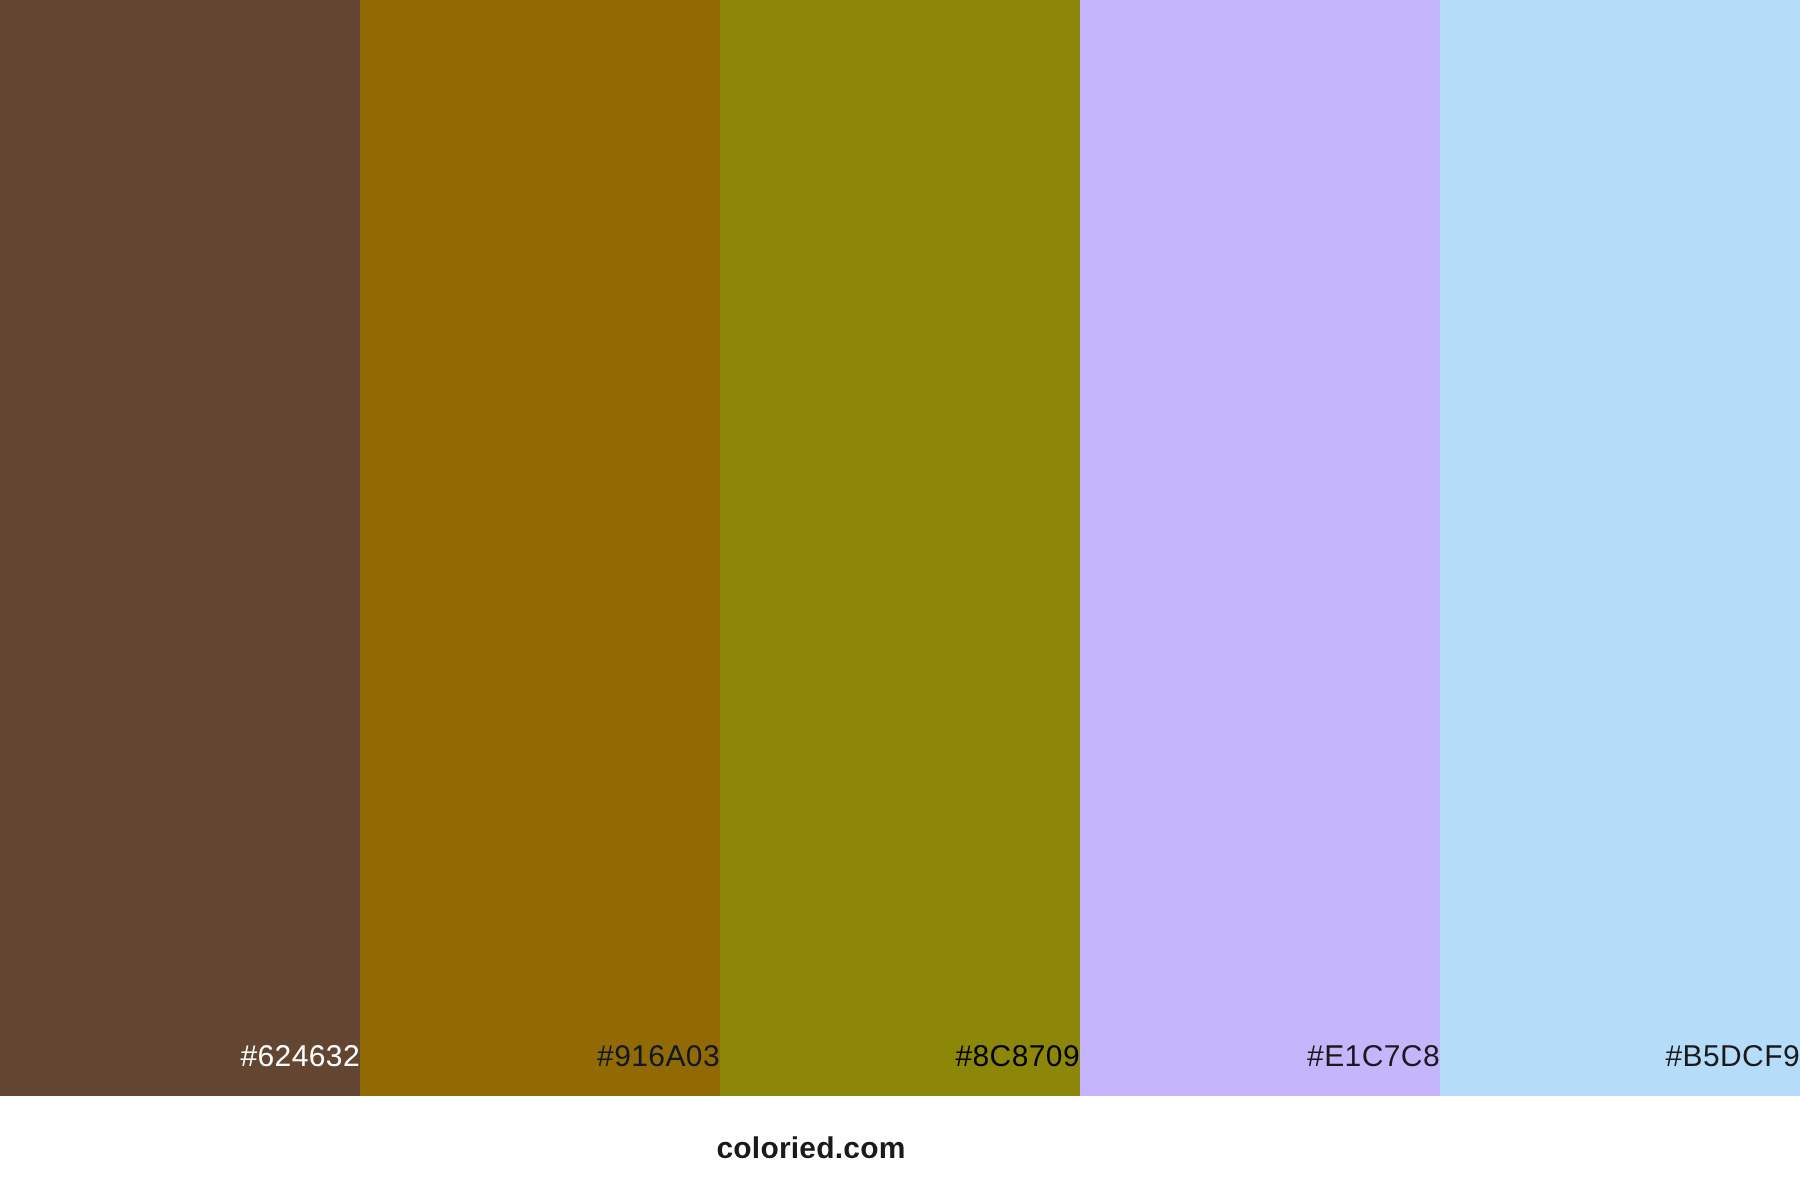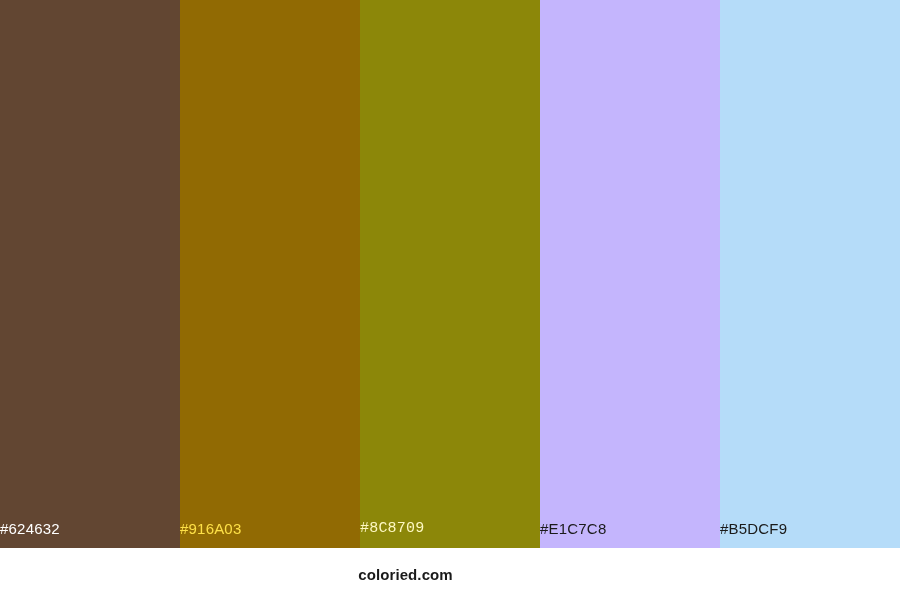--- a/index.html
+++ b/index.html
@@ -23,21 +23,21 @@
     flex:1 1 180px;
     width:180px; height:548px;
     position:relative;
     display:flex;
     align-items:flex-end;
     justify-content:center;
   }
   .swatch-label {
     display:block;
     width:100%;
-    text-align:left;
+    text-align:right;
     font-family:"Liberation Sans", sans-serif;
     font-size:15px;
     font-weight:400;
     letter-spacing:0.2px;
     line-height:1;
     padding-bottom:12px;
     white-space:nowrap;
     -webkit-font-smoothing:antialiased;
   }
   #footer-bar {
@@ -62,25 +62,25 @@
 
 <div id="palette-page">
 
   <div id="swatch-strip">
 
     <div class="swatch" style="background-color: rgb(98, 70, 50);">
       <span class="swatch-label" style="color: rgb(255, 255, 255);">#624632</span>
     </div>
 
     <div class="swatch" style="background-color: rgb(145, 106, 3);">
-      <span class="swatch-label" style="color: #fde047;">#916A03</span>
+      <span class="swatch-label" style="color: #0f172a;">#916A03</span>
     </div>
 
     <div class="swatch" style="background-color: rgb(140, 135, 9);">
-      <span class="swatch-label" style="color: #fef9c3; font-family: Liberation Mono, monospace;">#8C8709</span>
+      <span class="swatch-label" style="color: #000000;">#8C8709</span>
     </div>
 
     <div class="swatch" style="background-color: #c4b5fd;">
       <span class="swatch-label" style="color: rgb(26, 26, 26);">#E1C7C8</span>
     </div>
 
     <div class="swatch" style="background-color: rgb(181, 220, 249);">
       <span class="swatch-label" style="color: rgb(26, 26, 26);">#B5DCF9</span>
     </div>
 

